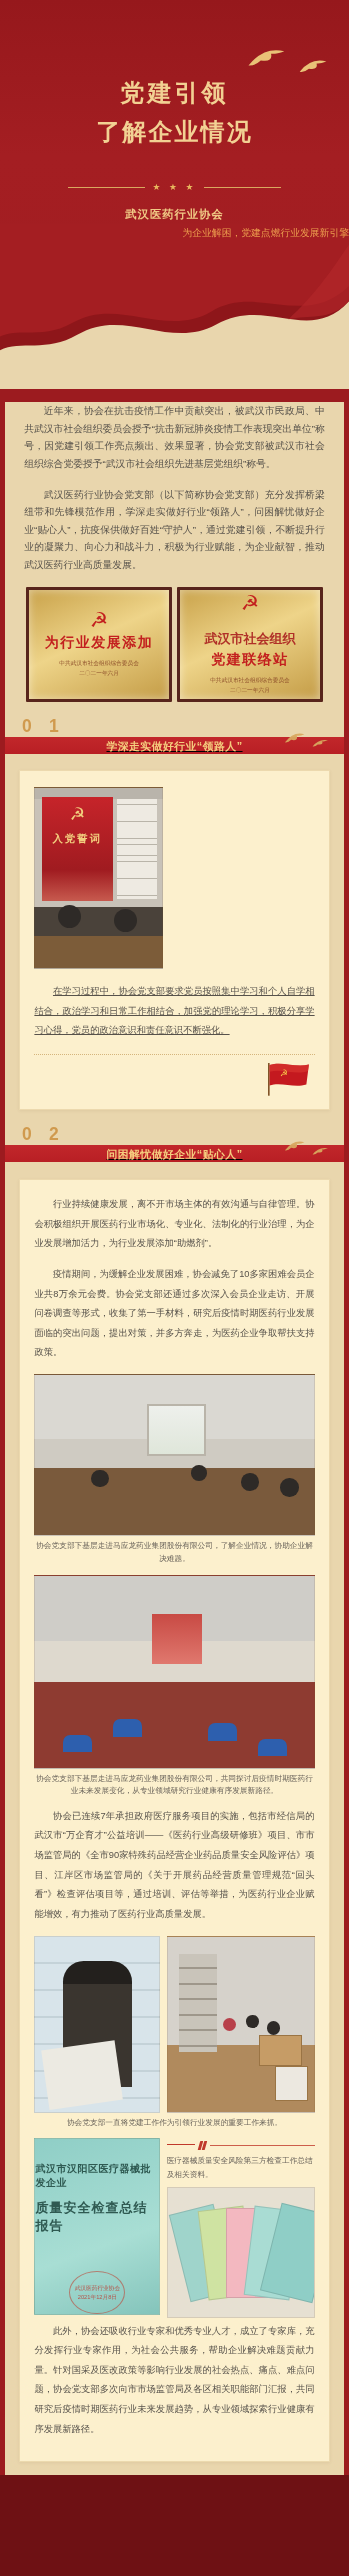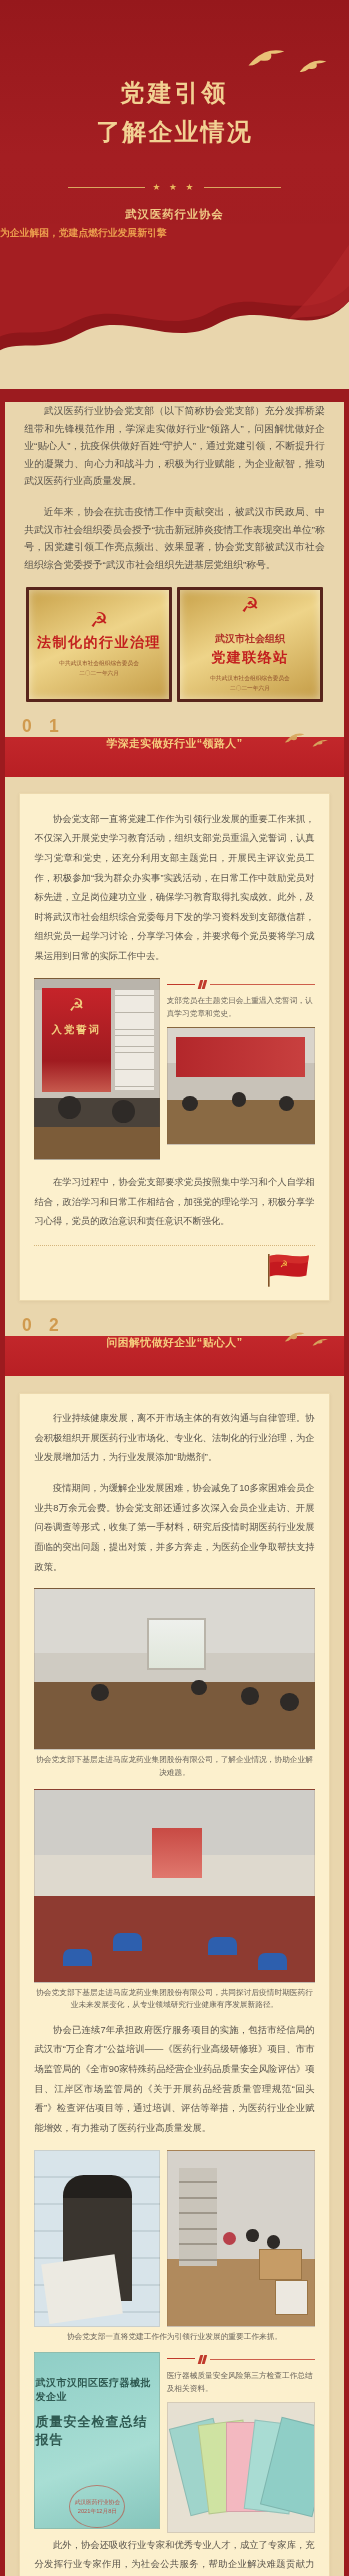--- a/index.html
+++ b/index.html
@@ -7,38 +7,38 @@
   
   .header{position:relative;height:389px;background:linear-gradient(180deg,#96181c 0%,#a41e22 40%,#a11d21 100%);overflow:hidden;}
   .birds{position:absolute;top:42px;right:15.5px;width:88px;height:41px;}
   .htitle{position:relative;z-index:3;text-align:center;color:#f2d193;font-weight:bold;}
   .htitle .t1{margin-top:77px;font-size:24px;letter-spacing:3.1px;}
   .htitle .t2{margin-top:7.2px;font-size:24px;letter-spacing:2.1px;}
   .stardiv{position:relative;z-index:3;display:flex;align-items:center;justify-content:center;margin-top:34px;color:#e7b75e;}
   .stardiv .ln{width:77px;height:0.5px;background:#d9a85f;}
   .stardiv .st{margin:0 7.2px;font-size:8.8px;letter-spacing:3.1px;}
   .org{position:relative;z-index:3;text-align:center;color:#f0c985;font-size:11.3px;font-weight:bold;margin-top:14.4px;letter-spacing:1px;}
-  .subtitle{position:relative;z-index:3;text-align:left;color:#eb9d4e;font-size:9.8px;font-weight:bold;margin-top:5.2px;}
+  .subtitle{position:relative;z-index:3;text-align:right;color:#eb9d4e;font-size:9.8px;font-weight:normal;margin-top:5.2px;}
   .curtain{position:absolute;left:0;bottom:0;width:349px;height:165px;z-index:2;}
   
   .paper{margin:0 4.6px;background:#e9d6ad;position:relative;padding-bottom:13.4px;
          background-image:radial-gradient(rgba(255,255,255,.05) 0.5px,transparent 0.5px);background-size:3.6px 3.6px;}
   .bodyp{margin:13.4px 19.6px 0;font-size:9.8px;line-height:17.5px;color:#57524b;text-align:justify;text-indent:2em;}
   
   .plaques{display:flex;gap:5.2px;margin:13.4px 21.6px 0;}
   .plaque{flex:1;height:109px;background:linear-gradient(155deg,#c9a24a,#eed489 45%,#c49c46 100%);
           border:3.6px solid #58251c;border-radius:1px;display:flex;flex-direction:column;align-items:center;justify-content:center;box-shadow:inset 0 0 9.3px rgba(255,255,255,.5);}
   .plq-emblem{color:#c3201f;font-size:20.6px;line-height:1;}
-  .plq-org{color:#b03028;font-size:10px;font-weight:bold;margin-top:16px;}
+  .plq-org{color:#b03028;font-size:13px;font-weight:bold;margin-top:16px;}
   .plq-title{color:#c3201f;font-size:14px;font-weight:bold;letter-spacing:1.5px;margin-top:3.1px;}
   .plq-issuer{color:#8a4a28;font-size:5.7px;margin-top:8.2px;}
   .plq-date{color:#8a4a28;font-size:5.7px;margin-top:2.1px;}
   
   .sec-num{margin:15.5px 0 0 17.5px;color:#d09a4e;font-size:17.5px;font-weight:bold;letter-spacing:6.2px;line-height:19.6px;}
-  .sec-banner{position:relative;height:40px;background:linear-gradient(180deg,#c2272b,#b81f24);display:flex;align-items:flex-start;justify-content:center;}
+  .sec-banner{position:relative;height:17px;background:linear-gradient(180deg,#c2272b,#b81f24);display:flex;align-items:flex-end;justify-content:center;text-decoration:underline;}
   .sec-banner .sb-title{color:#f5cd7e;font-size:10.8px;font-weight:bold;letter-spacing:0.5px;}
   .sec-banner .sb-birds{position:absolute;top:-8.2px;right:13.4px;width:47px;height:21.6px;opacity:.95;}
   
   .box{margin:16.5px 14.4px 0;background:#fcf0cd;border:0.5px solid #ecd9ae;padding:15.5px 14.4px 10.3px;box-shadow:0 1px 3.1px rgba(90,60,20,.08);}
   .box p.bp{font-size:9.3px;line-height:19.6px;color:#57524b;text-align:justify;text-indent:2em;margin:0 0 11.3px;}
   .cap{font-size:7.7px;line-height:12.4px;color:#6b655c;margin:4.1px 1px 9.3px;text-align:center;}
   .qrule{display:flex;align-items:center;margin:2.1px 0 5.2px;}
   .qrule .ql{width:28px;height:1px;background:#c0392b;}
   .qrule .qm{display:flex;gap:2.1px;margin:0 4.1px;}
   .qrule .qm i{width:2.6px;height:8.8px;background:#c0392b;transform:skewX(-16deg);border-radius:0.5px;}
@@ -105,27 +105,27 @@
     <svg class="curtain" viewBox="0 0 678 320" preserveAspectRatio="none">
       <rect x="0" y="0" width="678" height="320" fill="#e9d6ad"></rect>
       <path d="M0,0 H678 V150 C600,235 520,140 420,195 C330,245 240,160 150,215 C90,250 40,225 0,245 Z" fill="#8e161a"></path>
       <path d="M0,0 H678 V120 C590,205 500,115 410,170 C320,222 230,140 140,192 C85,224 38,200 0,218 Z" fill="#a41e22"></path>
       <path d="M678,0 V150 C640,190 600,175 560,185 C620,130 650,80 678,40 Z" fill="#b5282c" opacity="0.6"></path>
     </svg>
   </div>
 
   <div class="paper">
 
+    <p class="bodyp">近年来，协会在抗击疫情工作中贡献突出，被武汉市民政局、中共武汉市社会组织委员会授予“抗击新冠肺炎疫情工作表现突出单位”称号，因党建引领工作亮点频出、效果显著，协会党支部被武汉市社会组织综合党委授予“武汉市社会组织先进基层党组织”称号。</p>
     <p class="bodyp">武汉医药行业协会党支部（以下简称协会党支部）充分发挥桥梁纽带和先锋模范作用，学深走实做好行业“领路人”，问困解忧做好企业“贴心人”，抗疫保供做好百姓“守护人”，通过党建引领，不断提升行业的凝聚力、向心力和战斗力，积极为行业赋能，为企业献智，推动武汉医药行业高质量发展。</p>
-    <p class="bodyp">近年来，协会在抗击疫情工作中贡献突出，被武汉市民政局、中共武汉市社会组织委员会授予“抗击新冠肺炎疫情工作表现突出单位”称号，因党建引领工作亮点频出、效果显著，协会党支部被武汉市社会组织综合党委授予“武汉市社会组织先进基层党组织”称号。</p>
 
     <div class="plaques">
       <div class="plaque">
         <span class="plq-emblem">☭</span>
-        <span class="plq-title">法制化的行业治理</span>
+        <span class="plq-title">为行业发展添加</span>
         <span class="plq-issuer">中共武汉市社会组织综合委员会</span>
         <span class="plq-date">二〇二一年六月</span>
       </div>
       <div class="plaque">
         <span class="plq-emblem">☭</span>
         <span class="plq-org">武汉市社会组织</span>
         <span class="plq-title">党建联络站</span>
         <span class="plq-issuer">中共武汉市社会组织综合委员会</span>
         <span class="plq-date">二〇二一年六月</span>
       </div>
@@ -134,52 +134,34 @@
     <div class="sec-num">0 1</div>
     <div class="sec-banner">
       <span class="sb-title">学深走实做好行业“领路人”</span>
       <svg class="sb-birds" viewBox="0 0 92 42">
         <path d="M2 26 Q18 4 40 10 Q31 14 25 13 Q28 24 14 21 Q8 27 2 26" fill="#d9a85f"></path>
         <path d="M56 34 Q68 18 86 22 Q79 25 75 24 Q77 32 66 30 Q61 35 56 34" fill="#d9a85f"></path>
       </svg>
     </div>
 
     <div class="box">
-      <p class="bp">协会党支部一直将党建工作作为引领行业发展的重要工作来抓，不仅深入开展党史学习教育活动，组织支部党员重温入党誓词，认真学习党章和党史，还充分利用支部主题党日，开展民主评议党员工作，积极参加“我为群众办实事”实践活动，在日常工作中鼓励党员对标先进，立足岗位建功立业，确保学习教育取得扎实成效。此外，及时将武汉市社会组织综合党委每月下发的学习资料发到支部微信群，组织党员一起学习讨论，分享学习体会，并要求每个党员要将学习成果运用到日常的实际工作中去。</p>
       <div class="row2">
         <div class="col-l">
           <div class="ph ph-pledge">
             <div class="pledge-poster">
               <span class="pe">☭</span>
               <span class="pt">入党誓词</span>
             </div>
             <div class="pledge-doc"></div>
             <div class="head" style="left:18%;bottom:22%;"></div>
             <div class="head" style="left:62%;bottom:20%;"></div>
           </div>
         </div>
-        <div class="col-r">
-          <div class="qrule">
-            <span class="ql"></span>
-              <span class="qm">
-                <i></i>
-                <i></i>
-              </span>
-              <span class="qr"></span>
-          </div>
-          <div class="qcap">支部党员在主题党日会上重温入党誓词，认真学习党章和党史。</div>
-          <div class="ph ph-wall">
-            <div class="wall-band"></div>
-            <div class="head" style="left:10%;bottom:28%;width:15.5px;height:15.5px;"></div>
-            <div class="head" style="left:44%;bottom:32%;width:14.4px;height:14.4px;"></div>
-            <div class="head" style="left:76%;bottom:28%;width:15.5px;height:15.5px;"></div>
-          </div>
-        </div>
-      </div>
-      <p class="bp" style="margin-top:13.4px;">在学习过程中，协会党支部要求党员按照集中学习和个人自学相结合，政治学习和日常工作相结合，加强党的理论学习，积极分享学习心得，党员的政治意识和责任意识不断强化。</p>
+      </div>
+      <p class="bp" style="margin-top:13.4px;text-decoration:underline;">在学习过程中，协会党支部要求党员按照集中学习和个人自学相结合，政治学习和日常工作相结合，加强党的理论学习，积极分享学习心得，党员的政治意识和责任意识不断强化。</p>
       <div class="dotted"></div>
       <div class="flagrow">
         <div class="flag">
           <svg viewBox="0 0 92 68">
             <rect x="6" y="2" width="3" height="64" fill="#7a4a1e"></rect>
             <path d="M9,6 C34,-2 60,12 86,5 L81,44 C56,52 32,38 9,46 Z" fill="#c4191f"></path>
             <path d="M9,6 C34,-2 60,12 86,5 L84,18 C58,26 34,12 9,19 Z" fill="#d8342f" opacity="0.7"></path>
           </svg>
           <span class="emb">☭</span>
         </div>

